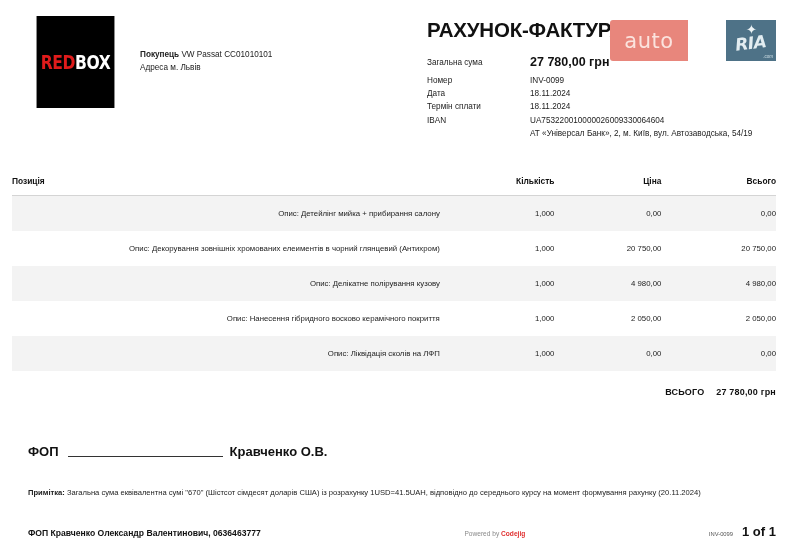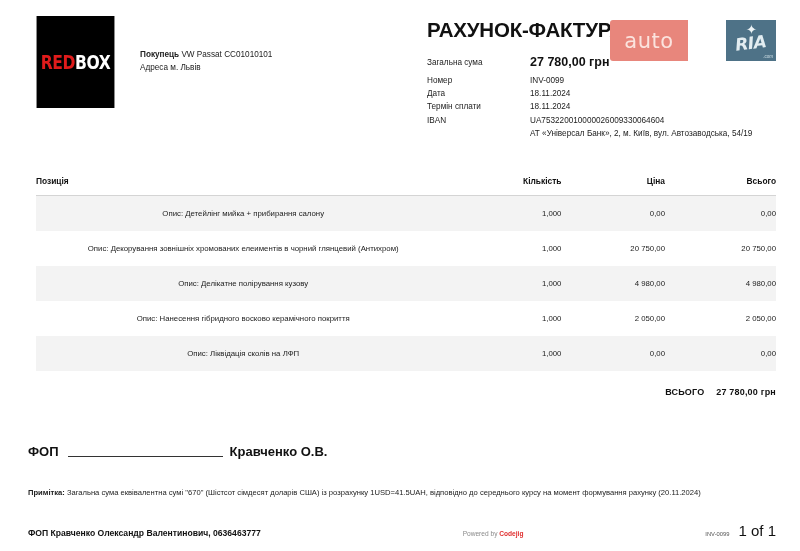--- a/index.html
+++ b/index.html
@@ -144,41 +144,41 @@
   .autoria .ria-box .dotcom {
     position: absolute;
     bottom: 2px;
     right: 3px;
     color: #cfe0e6;
     font-size: 4.5px;
     font-style: italic;
   }
 
   
-  .table-wrap { padding: 0 24px 0 36px; margin-top: 16px; }
+  .table-wrap { padding: 0 24px 0 12px; margin-top: 16px; }
   table.items { width: 100%; border-collapse: collapse; }
 
   table.items thead th {
     font-size: 8.4px;
     font-weight: bold;
     color: #111;
     text-align: right;
     padding: 0 0 9px 0;
     border-bottom: 1px solid #d4d4d4;
   }
   table.items thead th.col-desc { text-align: left; }
 
   table.items tbody td {
     font-size: 7.8px;
     color: #222;
     padding: 13px 0;
     text-align: right;
     vertical-align: middle;
   }
-  table.items tbody td.col-desc { text-align: center; }
+  table.items tbody td.col-desc { text-align: right; }
   table.items tbody tr.shaded td { background: #f3f3f3; }
 
   .col-desc { width: 56%; }
   .col-qty  { width: 15%; }
   .col-price{ width: 14%; }
   .col-total{ width: 15%; }
 
   
   .grand-total {
     padding: 0 24px 0 32px;
@@ -234,21 +234,21 @@
   .footer-mid {
     flex: 1;
     text-align: center;
     font-size: 6.6px;
     color: #8a8a8a;
     padding-left: 20px;
   }
   .footer-mid .codejig { color: #e03030; font-weight: bold; }
   .footer-right { flex: 0 0 auto; display: flex; align-items: baseline; }
   .footer-right .inv-no { font-size: 5.8px; color: #555; margin-right: 9px; }
-  .footer-right .pages { font-size: 15px; font-weight: normal; color: #111; }
+  .footer-right .pages { font-size: 13px; font-weight: bold; color: #111; }
 </style>
 </head>
 <body>
 
 <div class="page">
 
   <div class="header">
 
     <div class="logo-col">
       <div class="redbox-logo">

